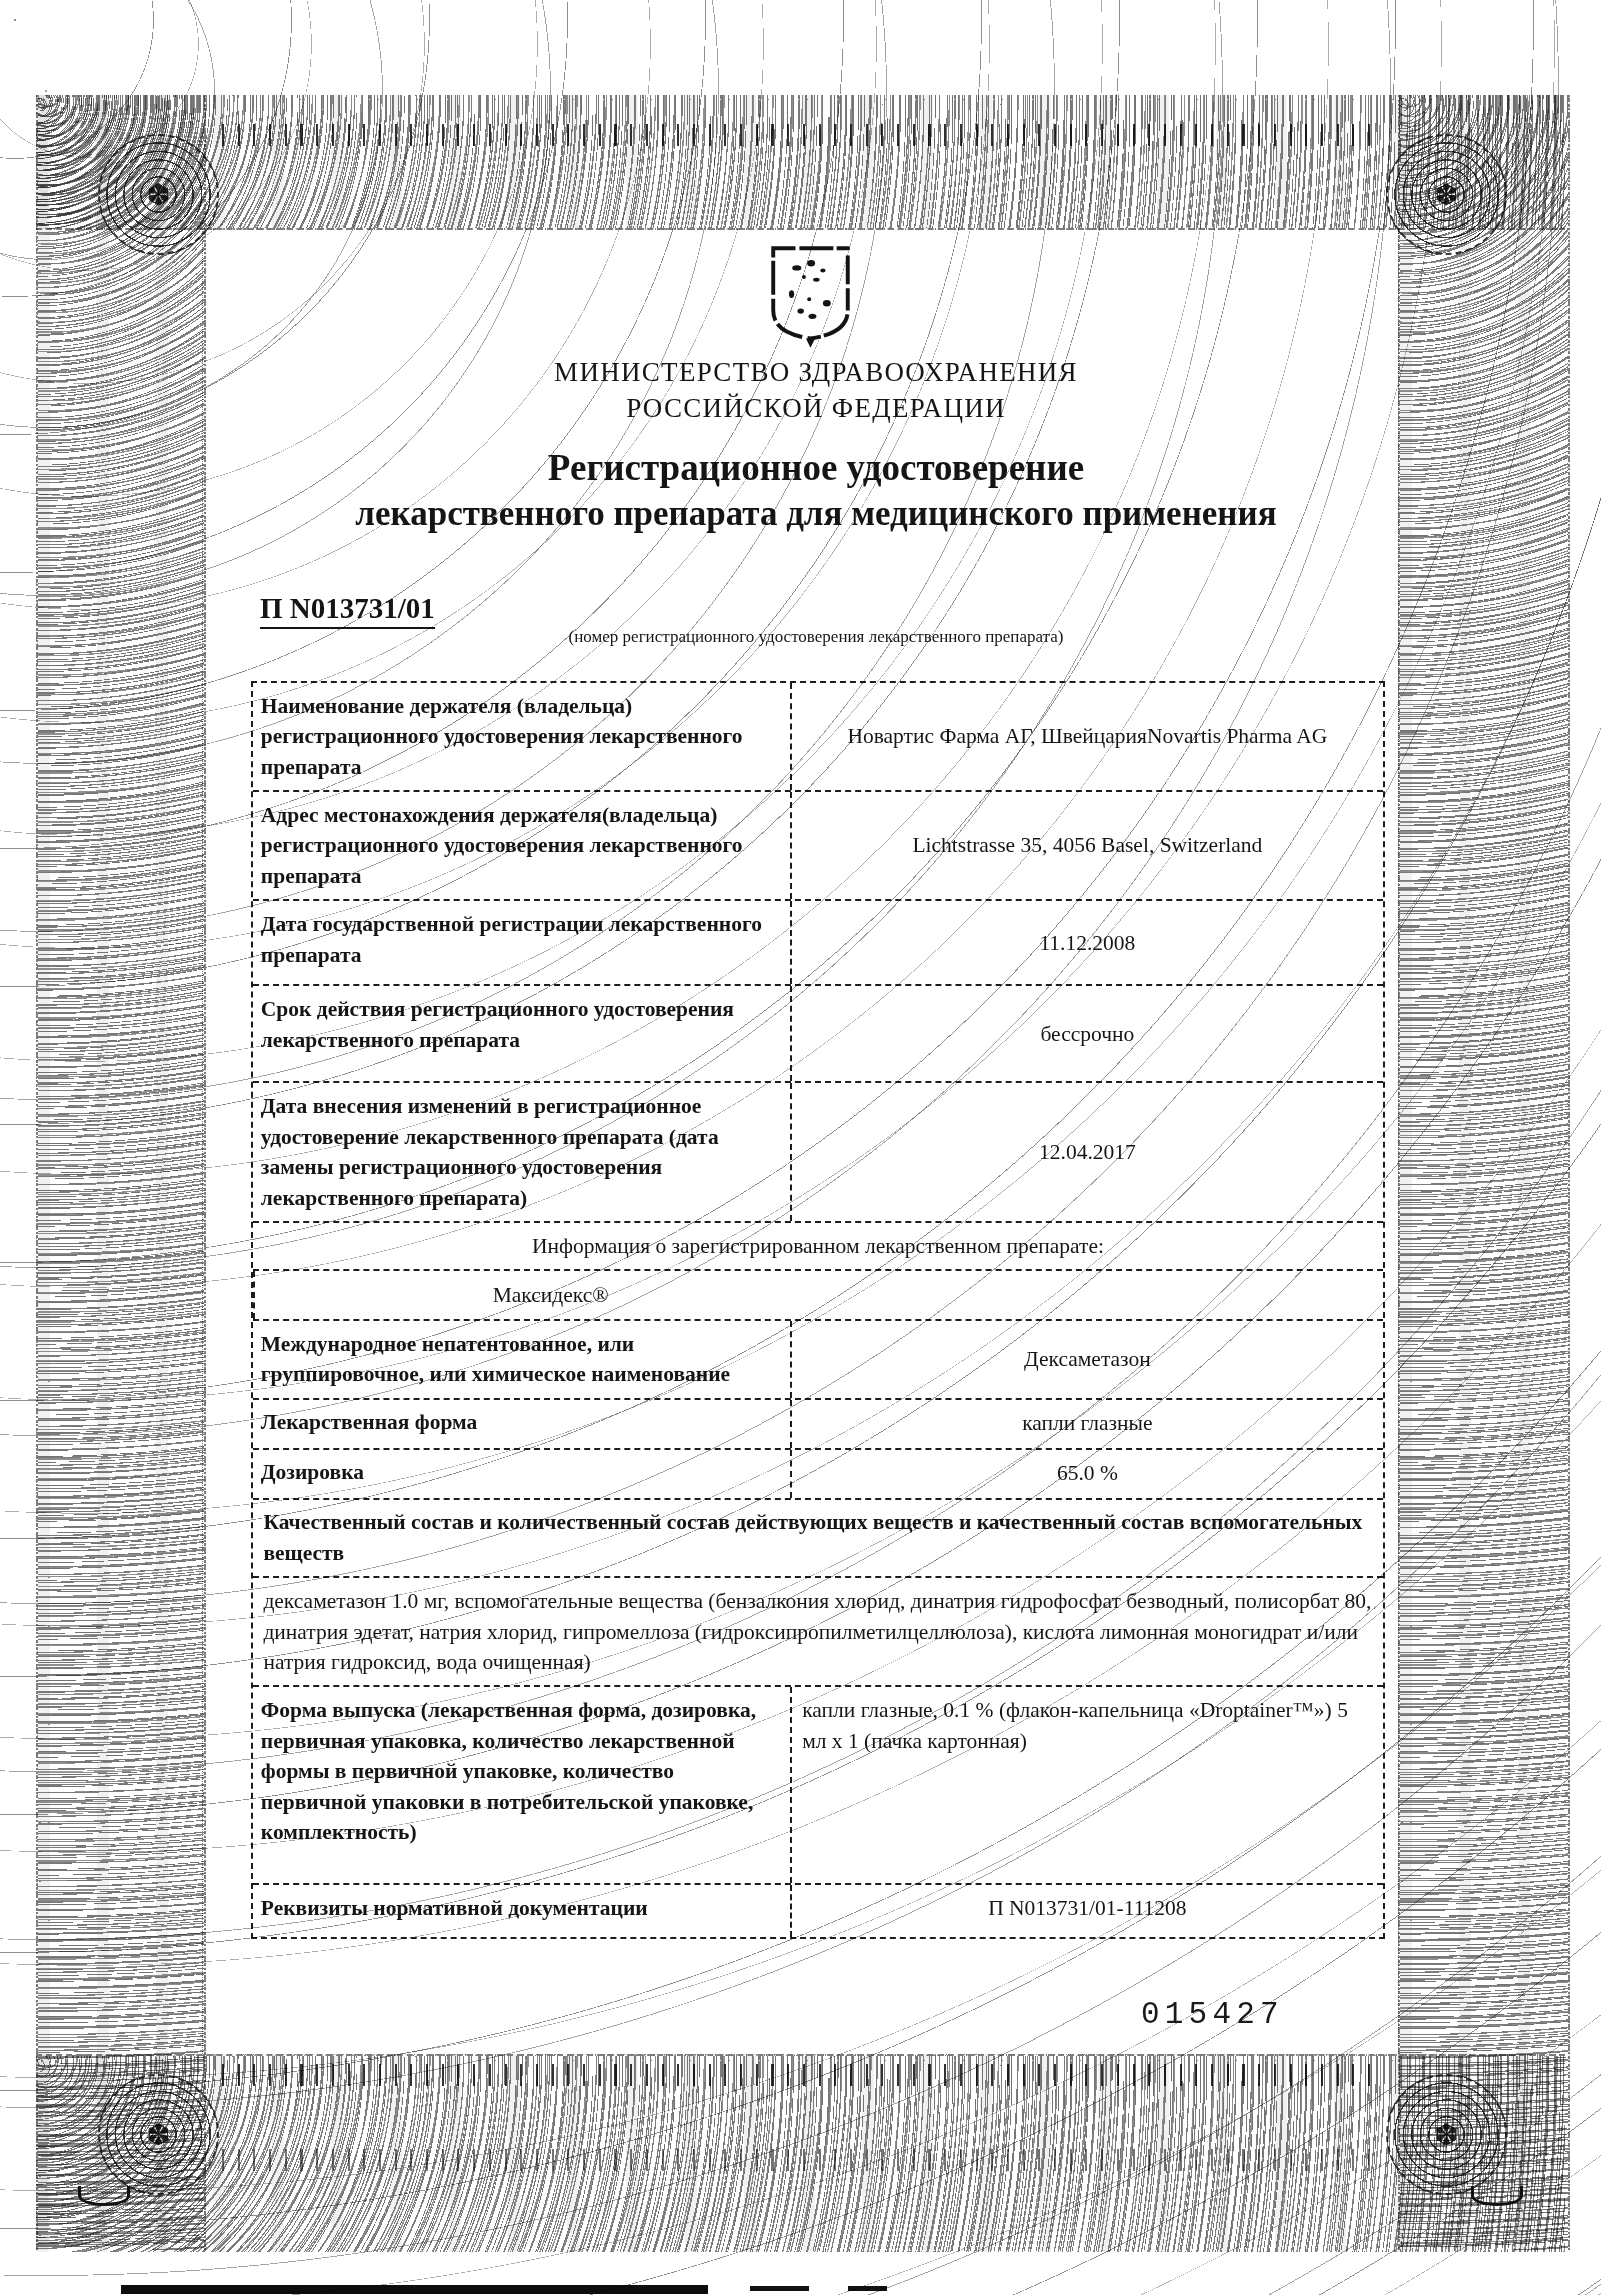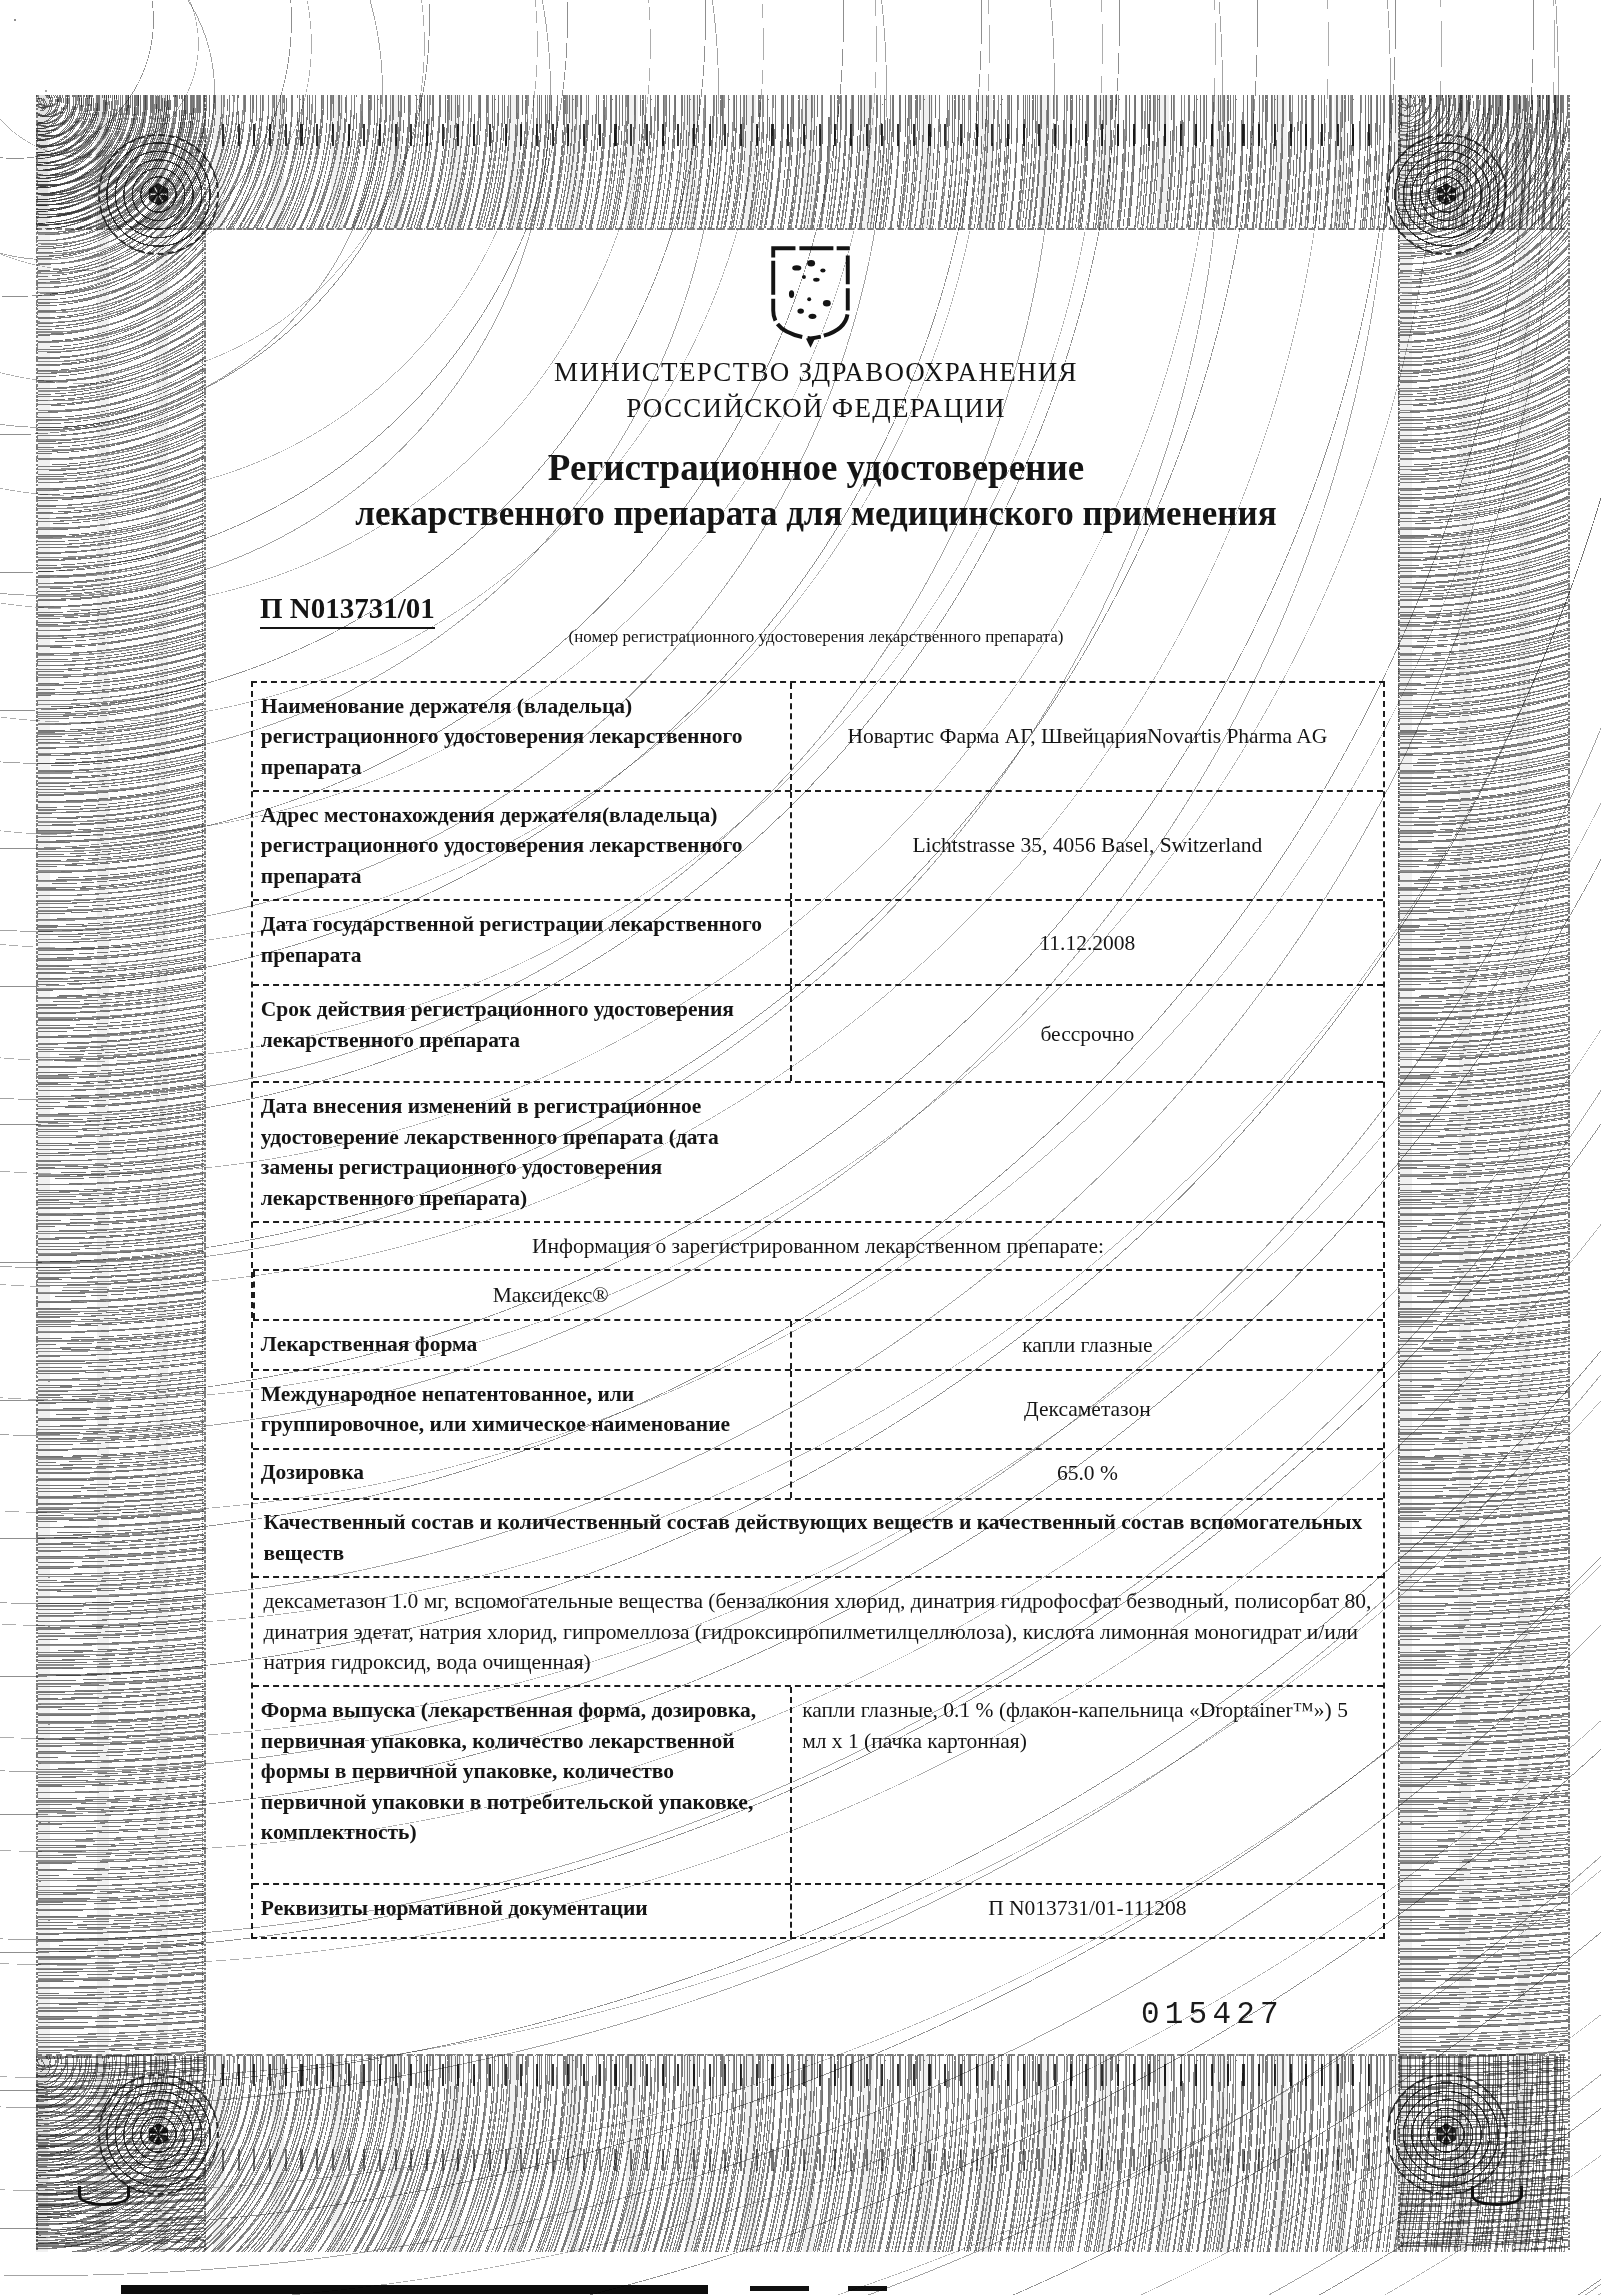--- a/index.html
+++ b/index.html
@@ -174,38 +174,39 @@
       <div class="cell-r">11.12.2008</div>
     </div>
 
     <div class="row mh150">
       <div class="cell-l">Срок действия регистрационного удостоверения лекарственного препарата</div>
       <div class="cell-r">бессрочно</div>
     </div>
 
     <div class="row">
       <div class="cell-l">Дата внесения изменений в регистрационное удостоверение лекарственного препарата (дата замены регистрационного удостоверения лекарственного препарата)</div>
+      <div class="cell-r">12.04.2017</div>
     </div>
 
     <div class="row-full center">Информация о зарегистрированном лекарственном препарате:</div>
 
     <div class="row mh76">
       <div class="cell-r">Максидекс®</div>
+    </div>
+
+    <div class="row">
+      <div class="cell-l">Международное непатентованное, или группировочное, или химическое наименование</div>
+      <div class="cell-r">Дексаметазон</div>
     </div>
 
     <div class="row mh76">
       <div class="cell-l">Лекарственная форма</div>
       <div class="cell-r">капли глазные</div>
     </div>
 
-    <div class="row">
-      <div class="cell-l">Международное непатентованное, или группировочное, или химическое наименование</div>
-      <div class="cell-r">Дексаметазон</div>
-    </div>
-
     <div class="row mh76">
       <div class="cell-l">Дозировка</div>
       <div class="cell-r">65.0 %</div>
     </div>
 
     <div class="row-full bold">Качественный состав и количественный состав действующих веществ и качественный состав вспомогательных веществ</div>
 
     <div class="row-full">дексаметазон 1.0 мг, вспомогательные вещества (бензалкония хлорид, динатрия гидрофосфат безводный, полисорбат 80, динатрия эдетат, натрия хлорид, гипромеллоза (гидроксипропилметилцеллюлоза), кислота лимонная моногидрат и/или натрия гидроксид, вода очищенная)</div>
 
     <div class="row mh300">

